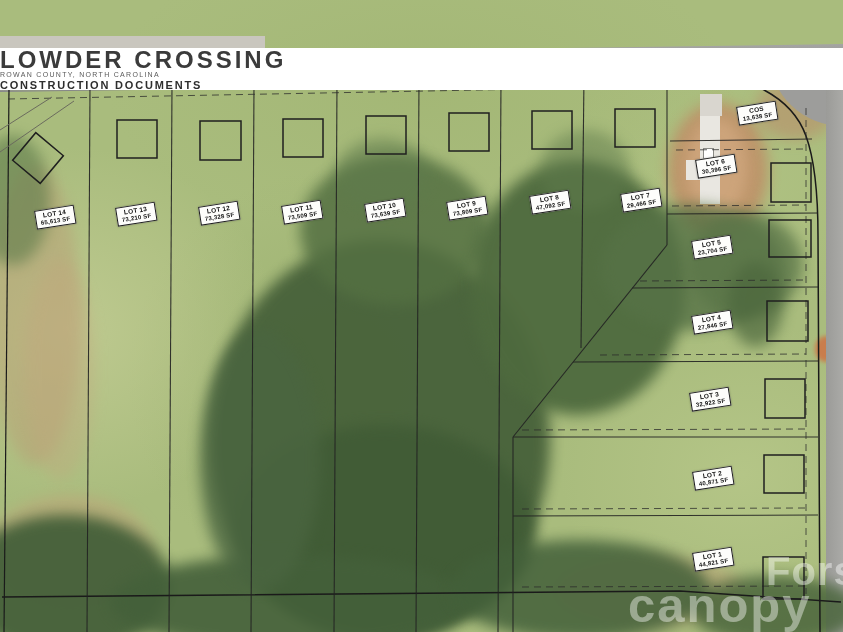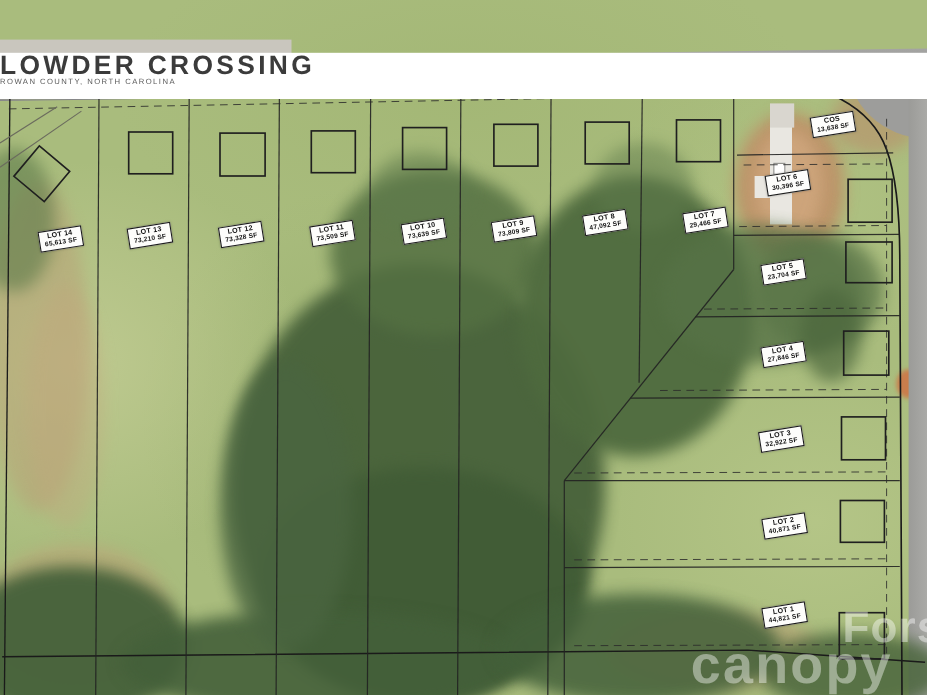--- a/index.html
+++ b/index.html
@@ -249,15 +249,16 @@
     <span class="nm">LOT 1</span>
     <span class="ar">44,821 SF</span>
   </div>
 
   <div class="wm wm1">Fors</div>
   <div class="wm wm2">canopy '2</div>
 
   <div class="header">
     <div class="title">LOWDER CROSSING</div>
     <div class="subtitle">ROWAN COUNTY, NORTH CAROLINA</div>
+    <div class="doctype">CONSTRUCTION DOCUMENTS</div>
   </div>
 
 </div>
 
 </body></html>

